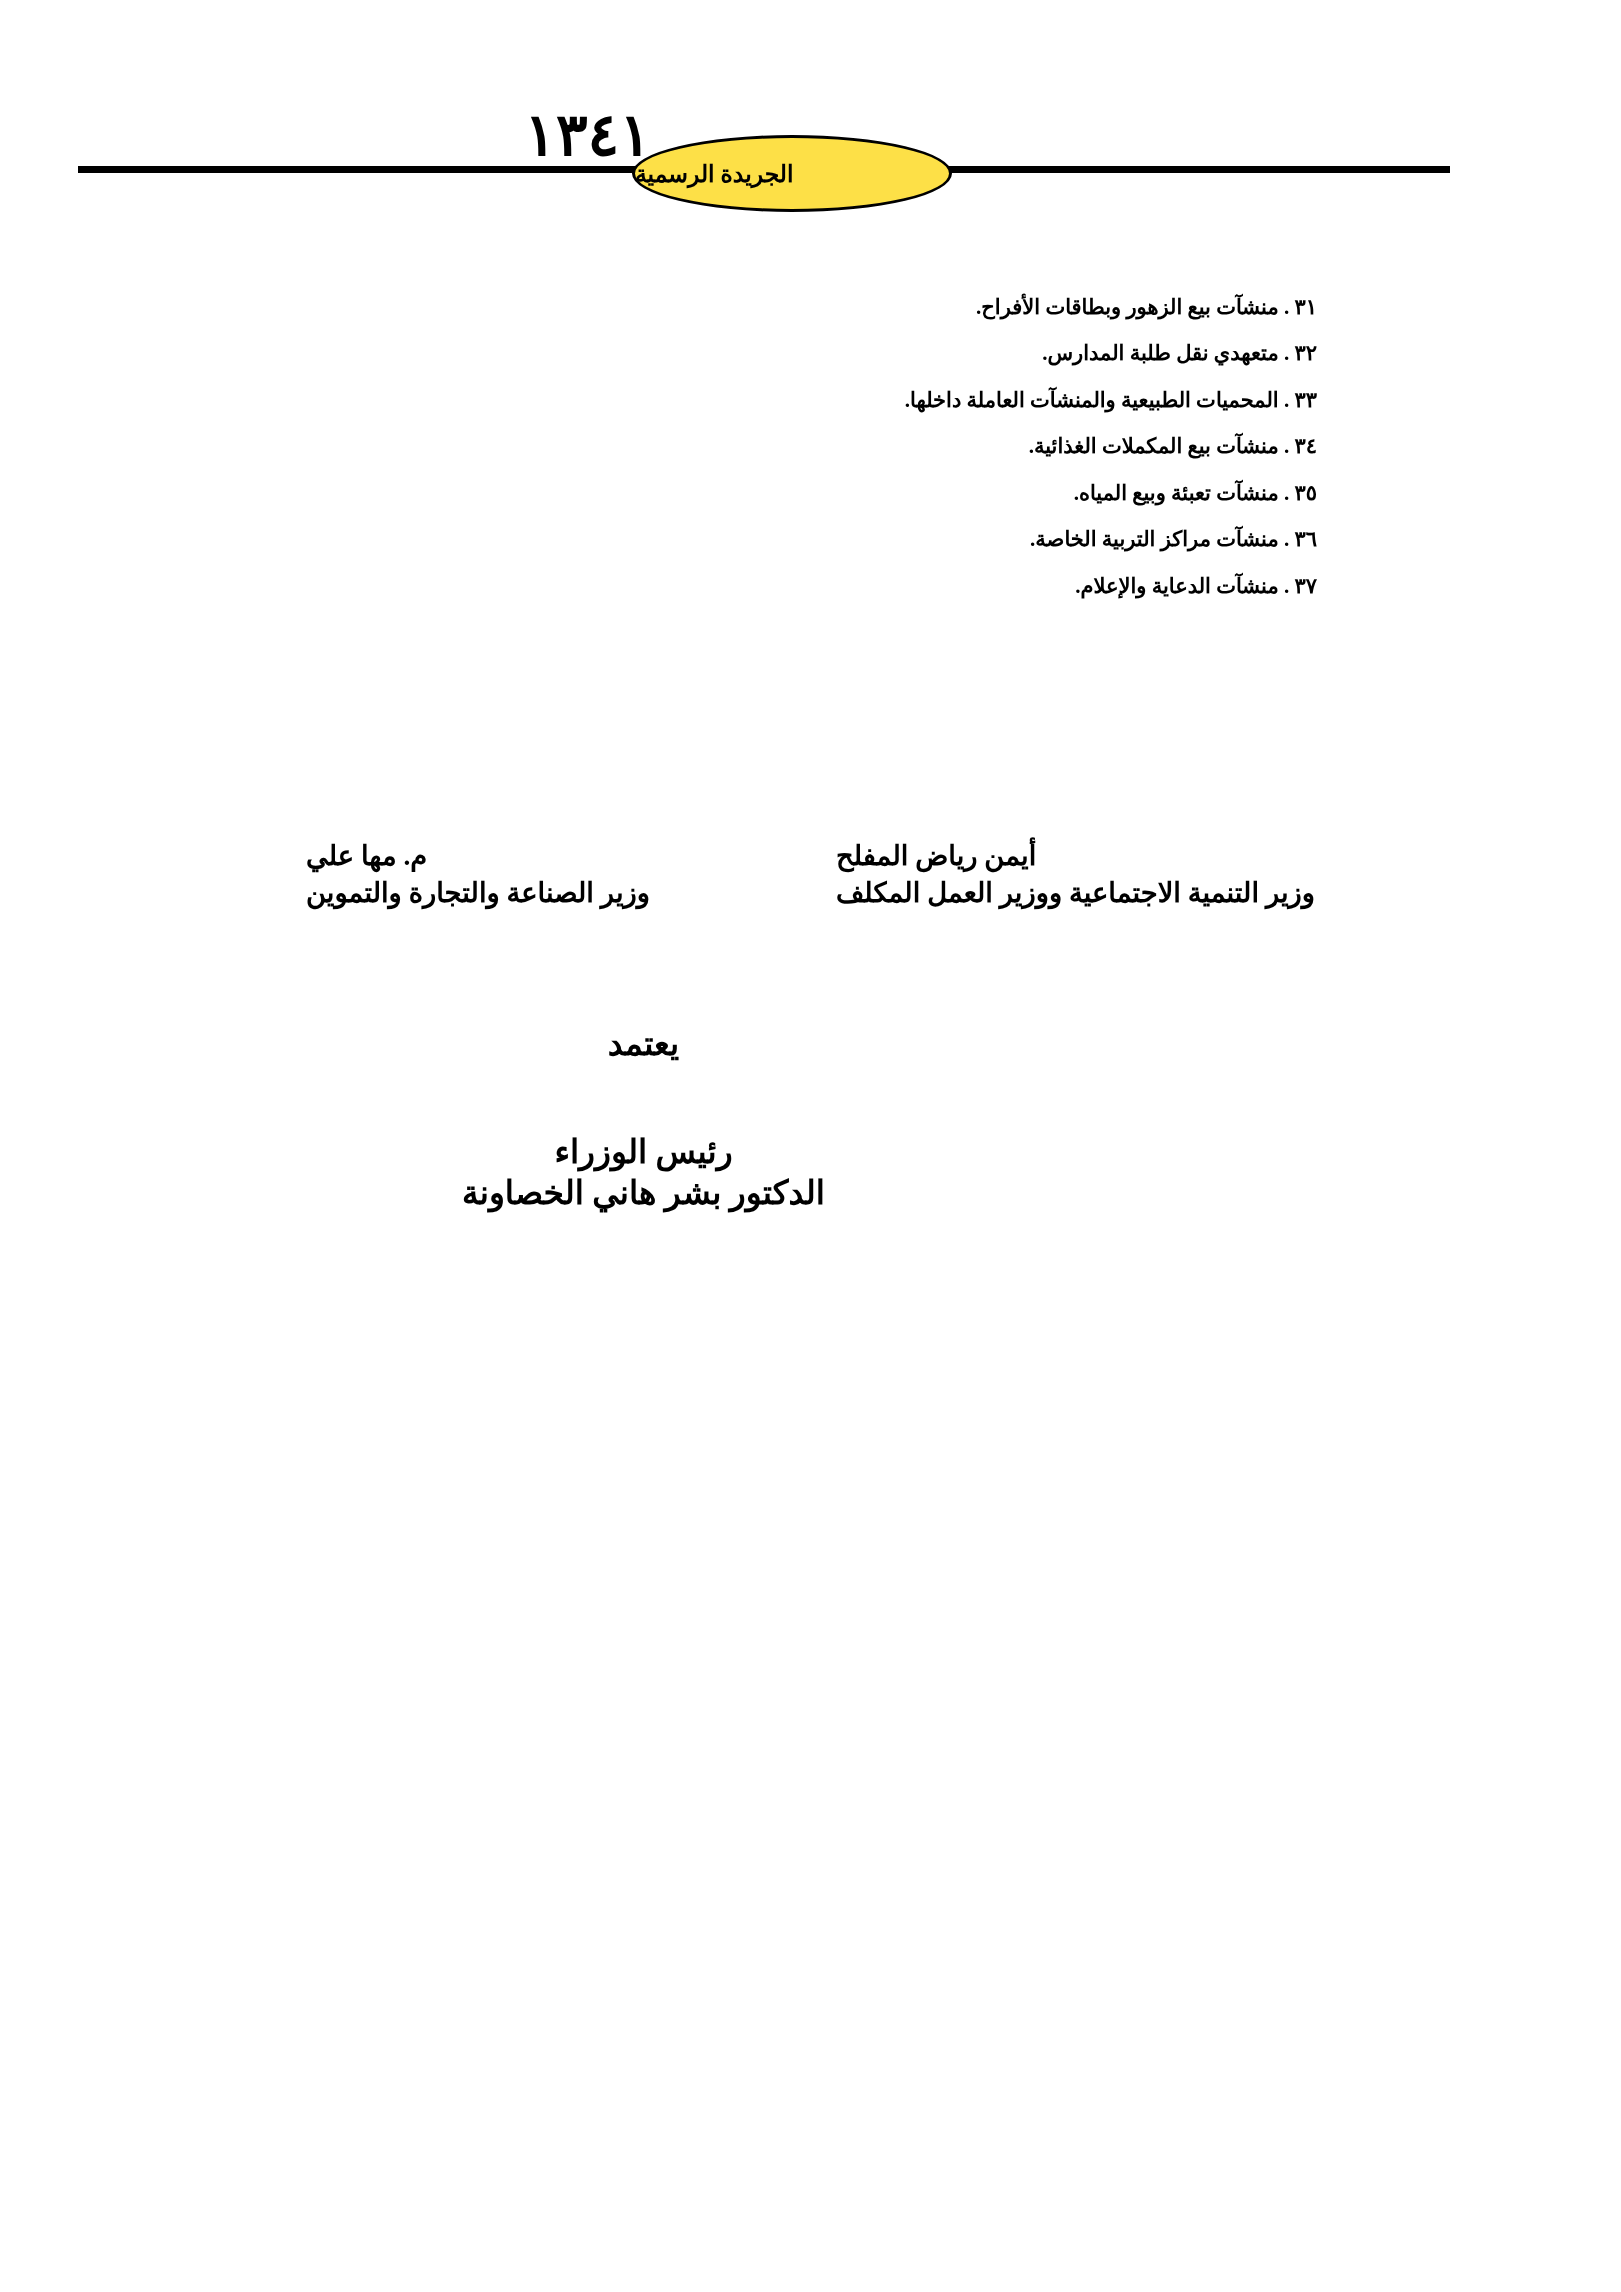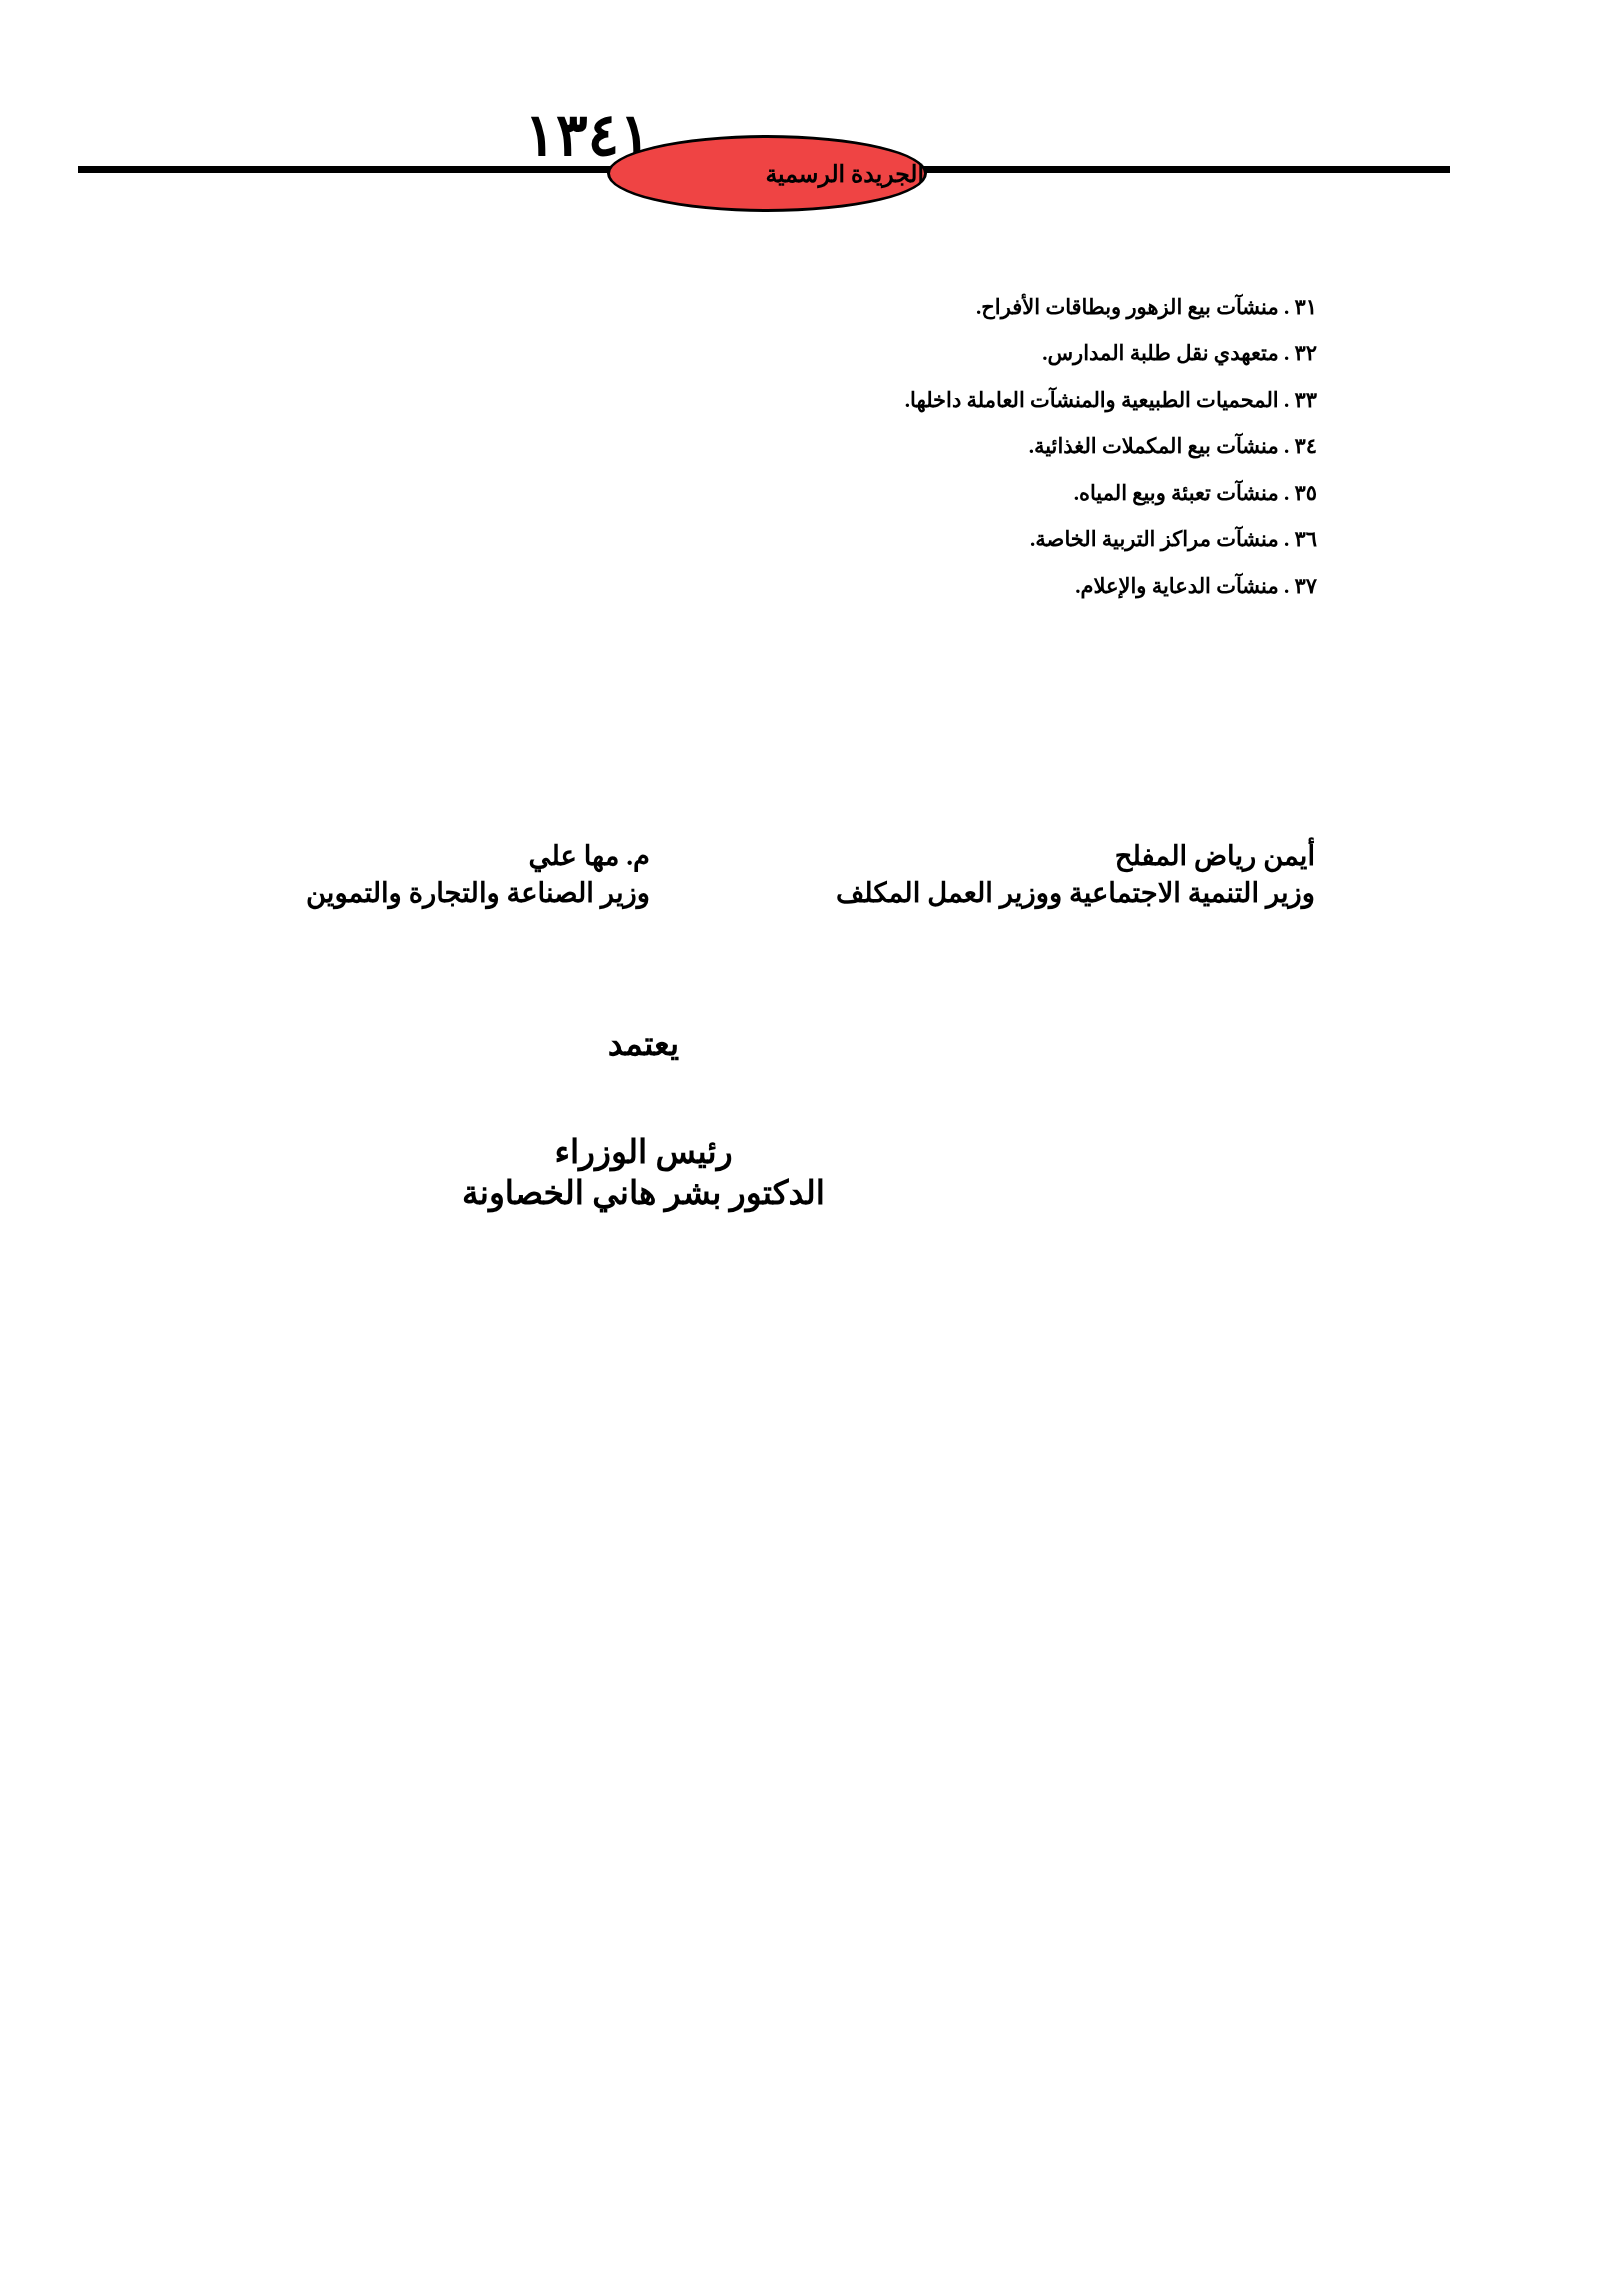--- a/index.html
+++ b/index.html
@@ -41,29 +41,29 @@
     top: 78px;
     left: 78px;
     width: 1372px;
     height: 6.9px;
     background: #000000;
   }
 
   .header-badge {
     position: absolute;
     top: 47px;
-    left: 607px;
+    left: 632px;
     width: 314px;
     height: 71px;
     border: 3.9px solid #000000;
     border-radius: 50%;
-    background: #ef4444;
+    background: #fde047;
     display: flex;
     align-items: center;
-    justify-content: flex-start;
+    justify-content: flex-end;
   }
   .header-badge-label {
     font-size: 23.5px;
     font-weight: bold;
     color: #000000;
     font-family: "Liberation Serif", "DejaVu Serif", serif;
   }
   .clause-item {
     text-align: right;
     padding-right: 0;
@@ -92,21 +92,21 @@
     position: absolute;
     top: 838px;
     left: 0;
     width: 1621px;
     display: flex;
     direction: rtl;
     justify-content: center;
     gap: 186px;
   }
   .sig-block {
-    text-align: right;
+    text-align: left;
     direction: rtl;
   }
   .sig-name {
     font-size: 27.4px;
     font-weight: bold;
     line-height: 1.35;
     white-space: nowrap;
     font-family: "Liberation Serif", "DejaVu Serif", serif;
   }
   .sig-title {

